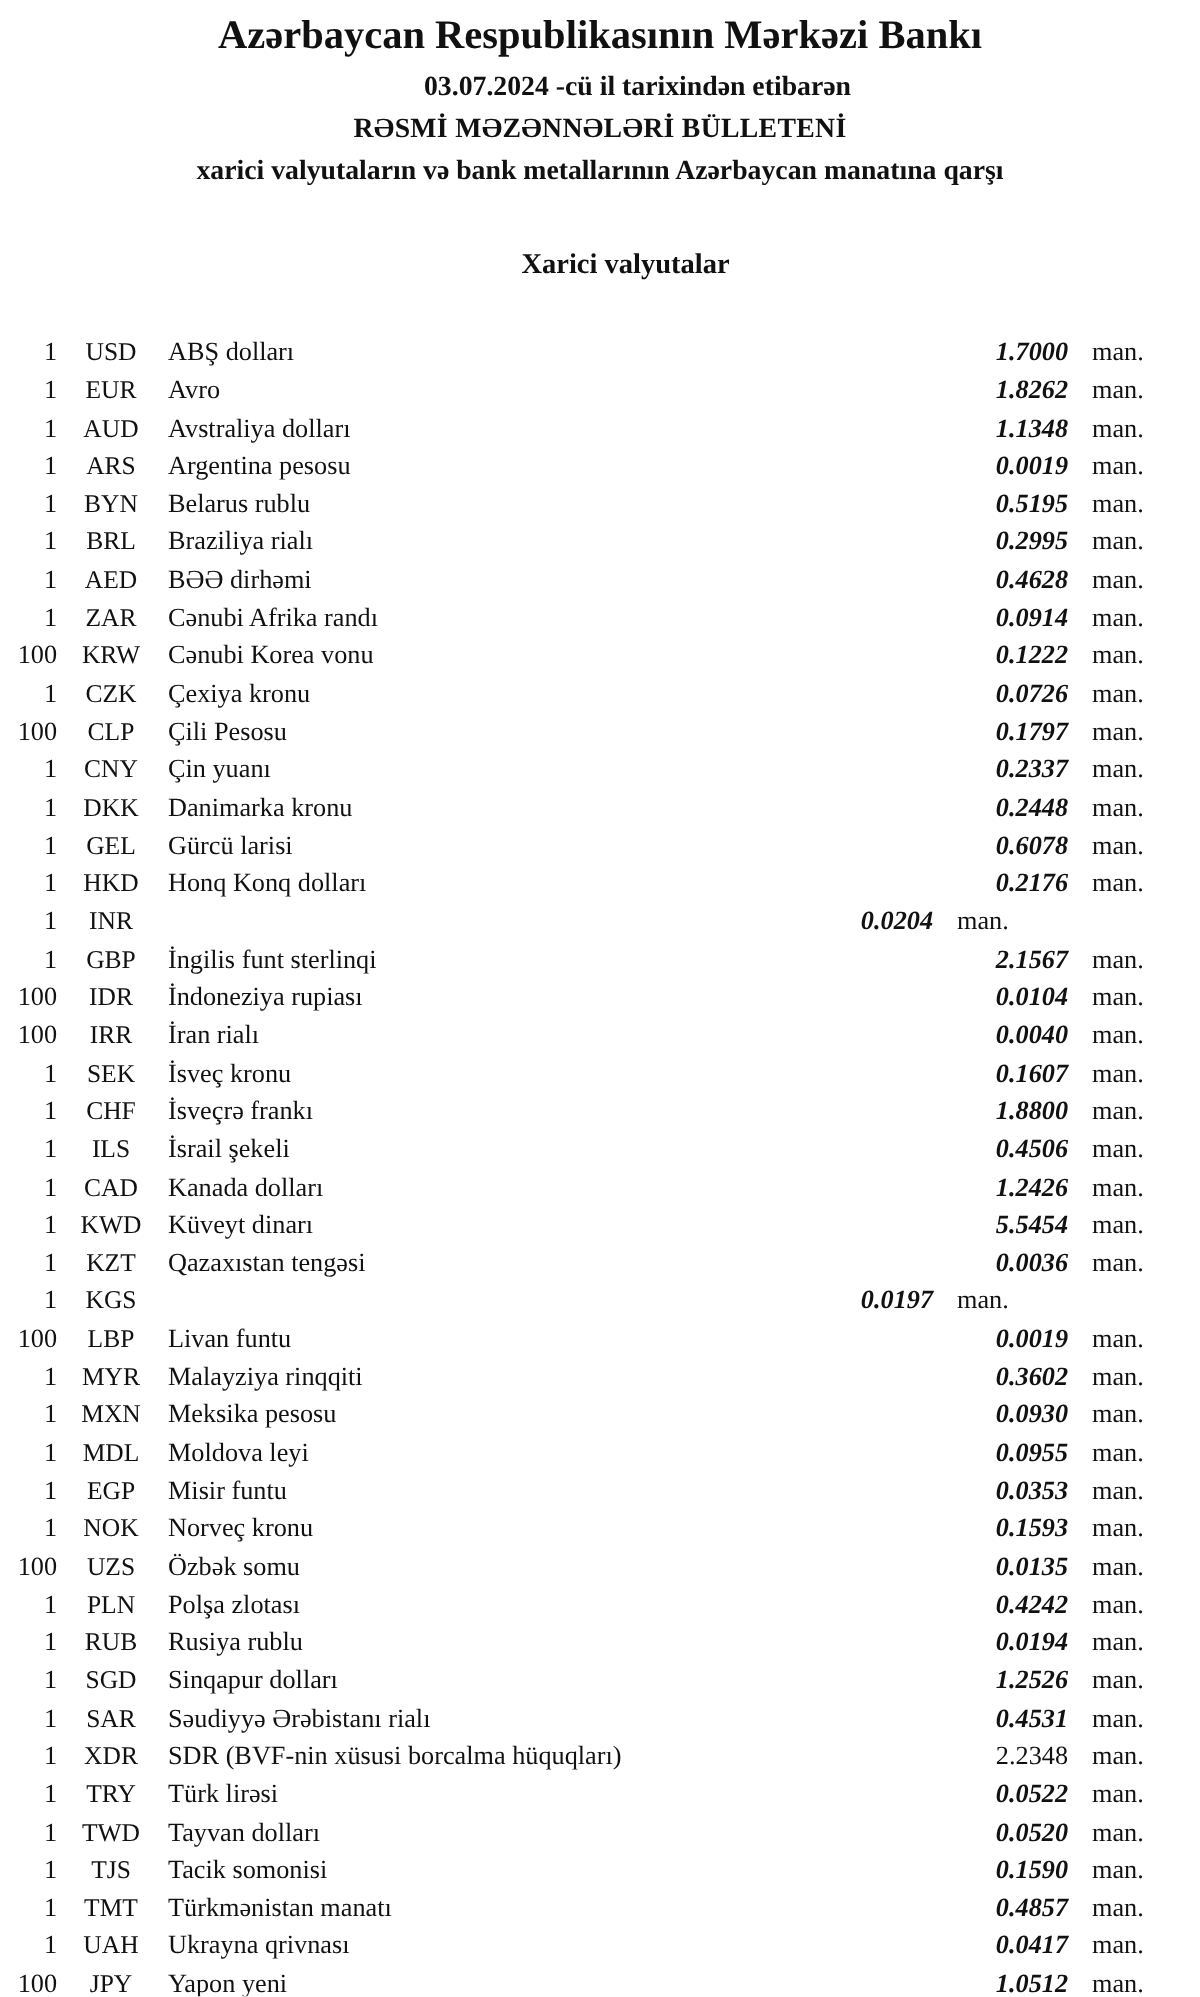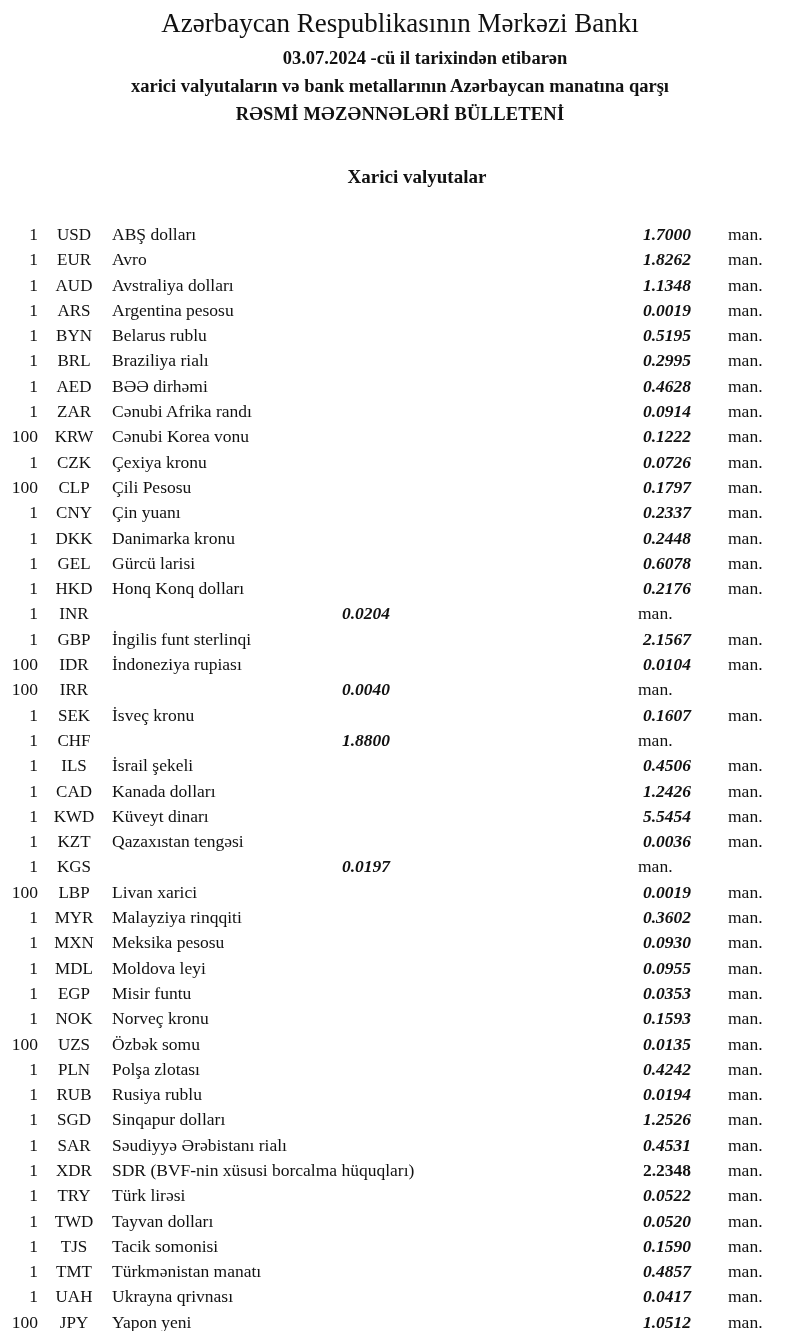--- a/index.html
+++ b/index.html
@@ -7,53 +7,53 @@
     position:relative;
     width:800px;height:1331px;
     background:#ffffff;color:#111111;
     font-family:"Liberation Serif","DejaVu Serif",serif;
     overflow:hidden;
     margin:0 auto;
   }
   .header{text-align:center;padding-top:8px;}
   .bank-title{
     font-size:27px;line-height:30px;margin:0;
-    font-weight:400;
+    font-weight:700;
   }
   .hline{font-size:18.5px;line-height:28px;font-weight:700;}
   .hline.date{position:relative;left:25px;margin-top:6px;}
   .hline.caps{letter-spacing:0.2px;}
   .section-title{
     text-align:center;font-weight:700;font-size:19px;
     line-height:26px;margin-top:36px;position:relative;left:17px;
   }
   .rates-table{margin-top:3px;padding-right:26px;}
   .row{
     display:grid;
     grid-template-columns:38px 72px 1fr 90px 62px;
     height:25.3px;line-height:25.3px;
     font-size:17.5px;
     align-items:baseline;
   }
   .qty{text-align:right;}
   .code{text-align:center;font-size:17px;margin-top:27px;}
   .name{padding-left:2px;white-space:nowrap;}
-  .rate{text-align:center;font-weight:700;font-style:italic;margin-top:29px;}
-  .rate.plain{font-weight:700;font-style:normal;}
+  .rate{text-align:right;font-weight:700;font-style:italic;margin-top:29px;}
+  .rate.plain{font-weight:400;font-style:normal;}
   .unit{padding-left:16px;}
 </style>
 </head>
 <body>
 
 <div class="page">
   <div class="header">
     <h1 class="bank-title">Azərbaycan Respublikasının Mərkəzi Bankı</h1>
     <div class="hline date">03.07.2024 -cü il tarixindən etibarən</div>
+    <div class="hline caps">RƏSMİ MƏZƏNNƏLƏRİ BÜLLETENİ</div>
     <div class="hline">xarici valyutaların və bank metallarının Azərbaycan manatına qarşı</div>
-    <div class="hline caps">RƏSMİ MƏZƏNNƏLƏRİ BÜLLETENİ</div>
   </div>
 
   <div class="section-title">Xarici valyutalar</div>
 
   <div class="rates-table">
       <div class="row">
         <span class="qty">1</span>
         <span class="code">USD</span>
         <span class="name">ABŞ dolları</span>
         <span class="rate">1.7000</span>
@@ -173,33 +173,35 @@
       <div class="row">
         <span class="qty">100</span>
         <span class="code">IDR</span>
         <span class="name">İndoneziya rupiası</span>
         <span class="rate">0.0104</span>
         <span class="unit">man.</span>
       </div>
       <div class="row">
         <span class="qty">100</span>
         <span class="code">IRR</span>
+        <span class="name">İran rialı</span>
         <span class="rate">0.0040</span>
         <span class="unit">man.</span>
       </div>
       <div class="row">
         <span class="qty">1</span>
         <span class="code">SEK</span>
         <span class="name">İsveç kronu</span>
         <span class="rate">0.1607</span>
         <span class="unit">man.</span>
       </div>
       <div class="row">
         <span class="qty">1</span>
         <span class="code">CHF</span>
+        <span class="name">İsveçrə frankı</span>
         <span class="rate">1.8800</span>
         <span class="unit">man.</span>
       </div>
       <div class="row">
         <span class="qty">1</span>
         <span class="code">ILS</span>
         <span class="name">İsrail şekeli</span>
         <span class="rate">0.4506</span>
         <span class="unit">man.</span>
       </div>
@@ -226,21 +228,21 @@
       </div>
       <div class="row">
         <span class="qty">1</span>
         <span class="code">KGS</span>
         <span class="rate">0.0197</span>
         <span class="unit">man.</span>
       </div>
       <div class="row">
         <span class="qty">100</span>
         <span class="code">LBP</span>
-        <span class="name">Livan xarici</span>
+        <span class="name">Livan funtu</span>
         <span class="rate">0.0019</span>
         <span class="unit">man.</span>
       </div>
       <div class="row">
         <span class="qty">1</span>
         <span class="code">MYR</span>
         <span class="name">Malayziya rinqqiti</span>
         <span class="rate">0.3602</span>
         <span class="unit">man.</span>
       </div>

